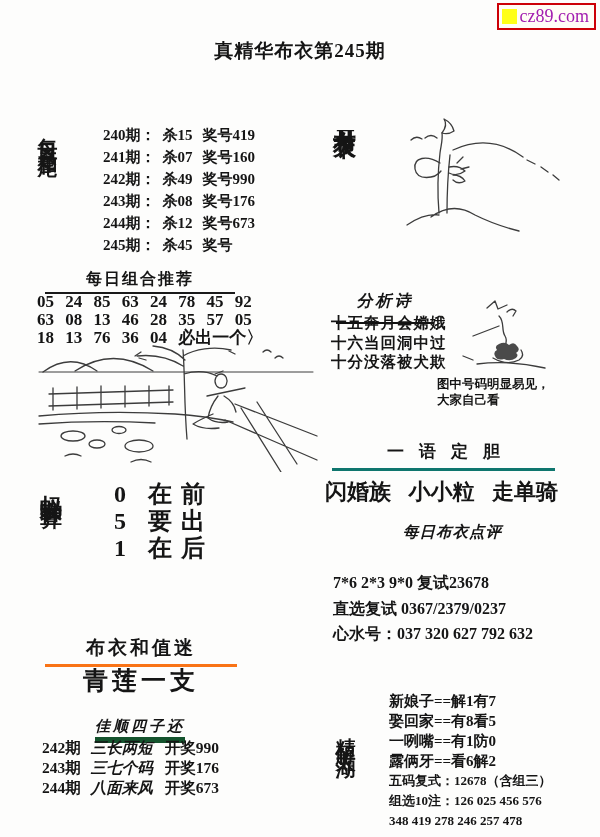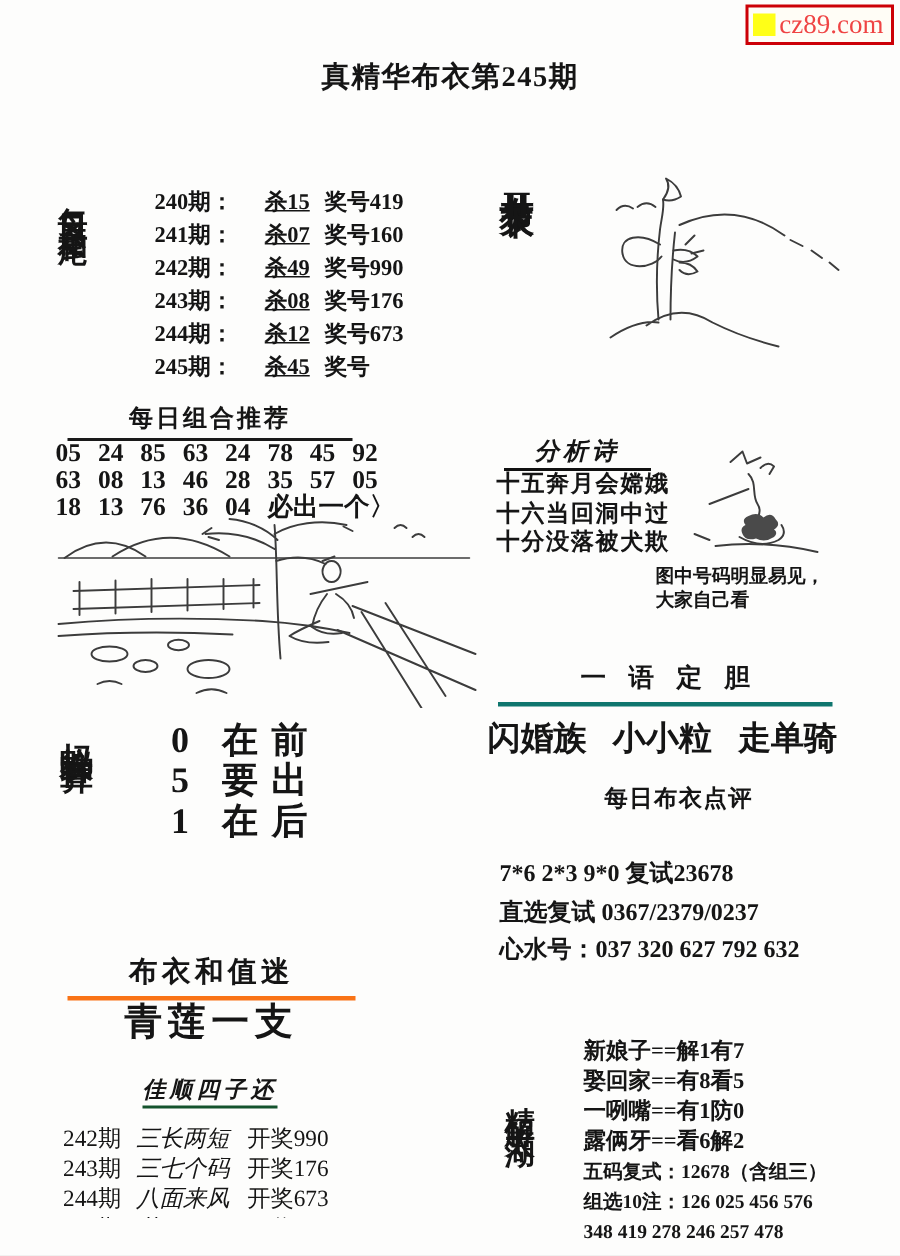--- a/index.html
+++ b/index.html
@@ -7,66 +7,66 @@
     position:relative;width:600px;height:837px;margin:0 auto;
     background:#fdfdfc;overflow:hidden;
     font-family:"Liberation Serif","DejaVu Serif",serif;
     color:#151515;
   }
   .abs{position:absolute;}
   
   .logo{top:3px;right:4px;border:2px solid #cc0007;background:#fffdf6;
     display:flex;align-items:center;gap:3px;padding:1px 5px 1px 3px;cursor:pointer;}
   .logo .sq{width:15px;height:15px;background:#ffff17;display:inline-block;}
-  .logo .txt{color:#ef4444;font-size:18px;font-family:"Liberation Serif",serif;}
+  .logo .txt{color:#a21caf;font-size:18px;font-family:"Liberation Serif",serif;}
   
   .title{top:38px;left:0;width:600px;text-align:center;font-size:19px;font-weight:bold;letter-spacing:1px;}
   
   .vtitle{writing-mode:vertical-rl;text-orientation:upright;font-weight:bold;line-height:1;}
   .v-kill{left:38px;top:122px;font-size:20px;letter-spacing:5px;}
   .v-ant{left:40px;top:477px;font-size:22px;letter-spacing:4px;}
   .v-tianxia{left:333px;top:112px;font-size:23px;letter-spacing:3px;}
   .v-taihu{left:336px;top:722px;font-size:20px;letter-spacing:7px;}
   
   .kill-rows{left:103px;top:124px;font-size:15px;font-weight:bold;line-height:22px;white-space:nowrap;}
-  .kill-rows .issue{margin-right:21px;}
-  .kill-rows .kc{margin-right:10px;text-decoration:underline;}
+  .kill-rows .issue{margin-right:7px;}
+  .kill-rows .kc{margin-right:10px;}
   
   .combo-title{left:45px;top:269px;width:190px;text-align:center;font-size:16px;font-weight:bold;
     border-bottom:2px solid #1a1a1a;padding-bottom:2px;letter-spacing:2px;}
   .combo-rows{left:37px;top:293px;font-size:17px;font-weight:bold;line-height:18px;word-spacing:7px;white-space:nowrap;}
   
   svg{display:block;}
   .sketch{stroke:#3c3c3c;fill:none;stroke-width:1.3;stroke-linecap:round;stroke-linejoin:round;}
   
   .ant-rows{left:114px;top:481px;font-size:24px;font-weight:bold;line-height:27px;}
   .ant-rows .num{display:inline-block;width:34px;}
   .ant-rows .txt{letter-spacing:9px;}
   
   .hezhi-title{left:45px;top:635px;width:192px;text-align:center;font-size:19px;font-weight:bold;
     border-bottom:3px solid #f97316;padding-bottom:3px;letter-spacing:3px;}
   .hezhi-answer{left:45px;top:664px;width:192px;text-align:center;font-size:25px;font-weight:bold;letter-spacing:4px;}
   
   .four-title{left:95px;top:717px;font-size:15px;font-weight:bold;letter-spacing:3px;
-    border-bottom:2px solid #14532d;padding-bottom:1px;font-style:italic;}
-  .four-rows{left:42px;top:739px;height:61px;overflow:hidden;font-size:15.5px;font-weight:normal;line-height:17px;white-space:nowrap;margin-top:12px;}
+    border-bottom:6px solid #14532d;padding-bottom:1px;font-style:italic;}
+  .four-rows{left:42px;top:739px;height:61px;overflow:hidden;font-size:15.5px;font-weight:bold;line-height:17px;white-space:nowrap;}
   .four-rows .row{margin-bottom:3px;}
   .four-rows .issue{margin-right:10px;}
   .four-rows .phrase{margin-right:12px;font-style:italic;}
   
   .poem-title{left:336px;top:291px;width:98px;text-align:center;font-size:16px;font-weight:bold;
-    border-bottom:2px solid #111;padding-bottom:0;letter-spacing:3px;font-style:italic;}
+    border-bottom:2px solid #111;padding-bottom:10px;letter-spacing:3px;font-style:italic;}
   .poem-lines{left:331px;top:313px;font-size:15.5px;font-weight:bold;line-height:19.5px;letter-spacing:1px;white-space:nowrap;}
   .pic-caption{left:437px;top:377px;font-size:12.5px;font-weight:bold;line-height:15.5px;
     font-family:"Liberation Sans","DejaVu Sans",sans-serif;}
   
   .dan-title{left:332px;top:440px;width:223px;text-align:center;font-size:17px;font-weight:bold;
     letter-spacing:15px;border-bottom:3px solid #0f766e;padding-bottom:5px;text-indent:15px;}
   .dan-phrase{left:325px;top:477px;width:255px;font-size:22px;font-weight:bold;word-spacing:12px;white-space:nowrap;}
-  .dan-sub{left:325px;top:522px;width:255px;text-align:center;font-size:15.5px;font-weight:bold;letter-spacing:1px;}
+  .dan-sub{left:325px;top:522px;width:255px;text-align:center;font-size:15.5px;font-weight:bold;letter-spacing:1px;font-style:italic;}
   
   .numbers{left:333px;top:570px;font-size:16px;font-weight:bold;line-height:25.5px;white-space:nowrap;}
   
   .taihu-lines{left:389px;top:691px;font-size:15px;font-weight:bold;line-height:20px;white-space:nowrap;}
   .taihu-lines .lg{font-size:13px;}
 </style>
 </head>
 <body>
 
 <div class="page">

